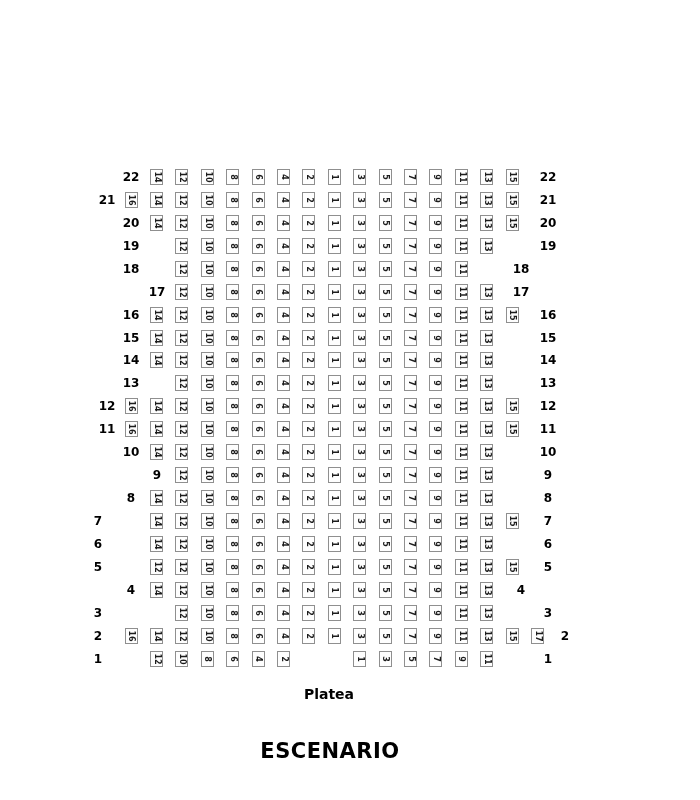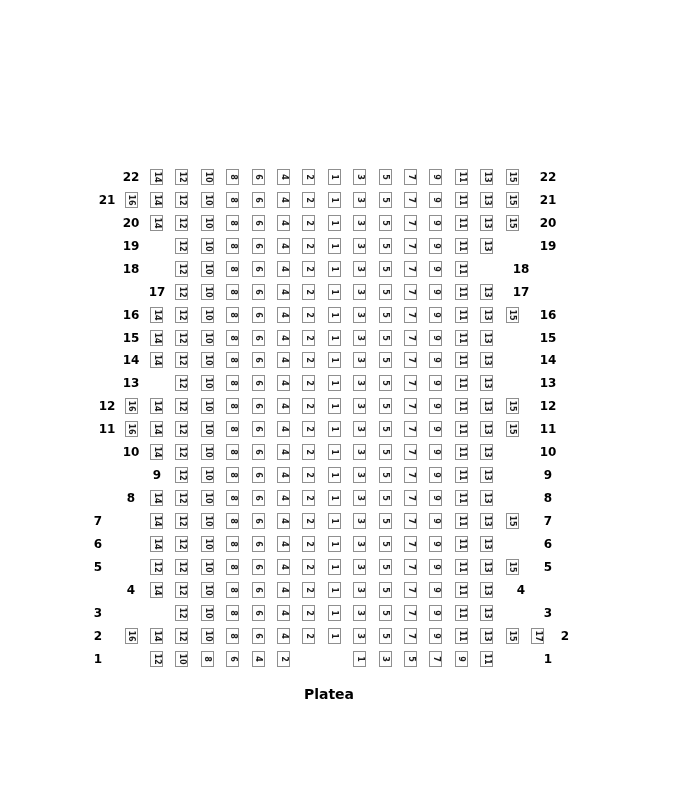--- a/index.html
+++ b/index.html
@@ -1037,13 +1037,14 @@
         <span>7</span>
       </div>
       <div class="seat" style="left: 454.7px; top: 650.53px;">
         <span>9</span>
       </div>
       <div class="seat" style="left: 480.1px; top: 650.53px;">
         <span>11</span>
       </div>
     </div>
   <div class="platea" style="left:329px; top:694px;">Platea</div>
+  <div class="escenario" style="left:330px; top:751px;">ESCENARIO</div>
 </div>
 
 </body></html>

